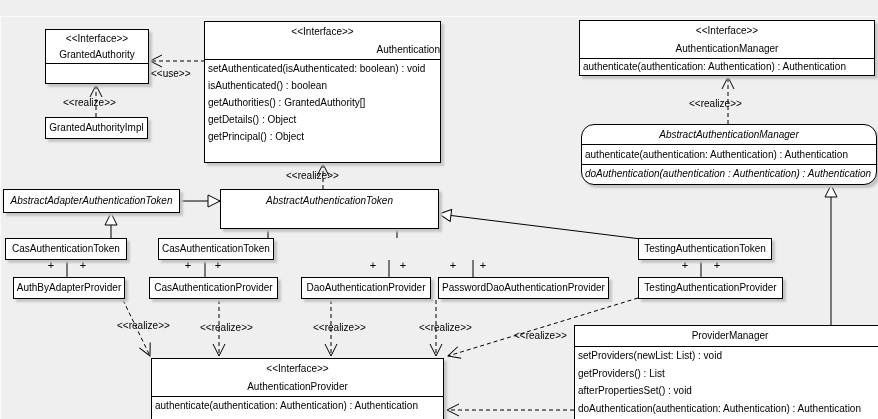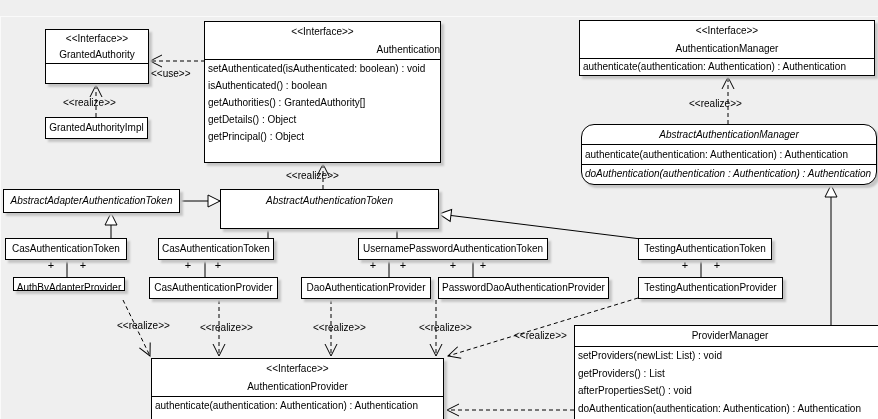--- a/index.html
+++ b/index.html
@@ -162,29 +162,26 @@
   </div>
 
   <div class="uml-box" style="left:4px;top:221px;width:122px;height:22px;">
     <div class="cname" style="line-height:20px;">CasAuthenticationToken</div>
   </div>
 
   <div class="uml-box" style="left:157px;top:221px;width:116px;height:22px;">
     <div class="cname" style="line-height:20px;">CasAuthenticationToken</div>
   </div>
 
-  <div class="uml-box" style="left:357px;top:221px;width:190px;height:22px;">
-    <div class="cname" style="line-height:20px;">UsernamePasswordAuthenticationToken</div>
-  </div>
 
   <div class="uml-box" style="left:637px;top:221px;width:134px;height:22px;">
     <div class="cname" style="line-height:20px;">TestingAuthenticationToken</div>
   </div>
 
-  <div class="uml-box" style="left:12px;top:260px;width:112px;height:14px;">
+  <div class="uml-box" style="left:12px;top:260px;width:112px;height:22px;">
     <div class="cname" style="line-height:20px;">AuthByAdapterProvider</div>
   </div>
 
   <div class="uml-box" style="left:148px;top:260px;width:129px;height:22px;">
     <div class="cname" style="line-height:20px;">CasAuthenticationProvider</div>
   </div>
 
   <div class="uml-box" style="left:300px;top:260px;width:130px;height:22px;">
     <div class="cname" style="line-height:20px;">DaoAuthenticationProvider</div>
   </div>

